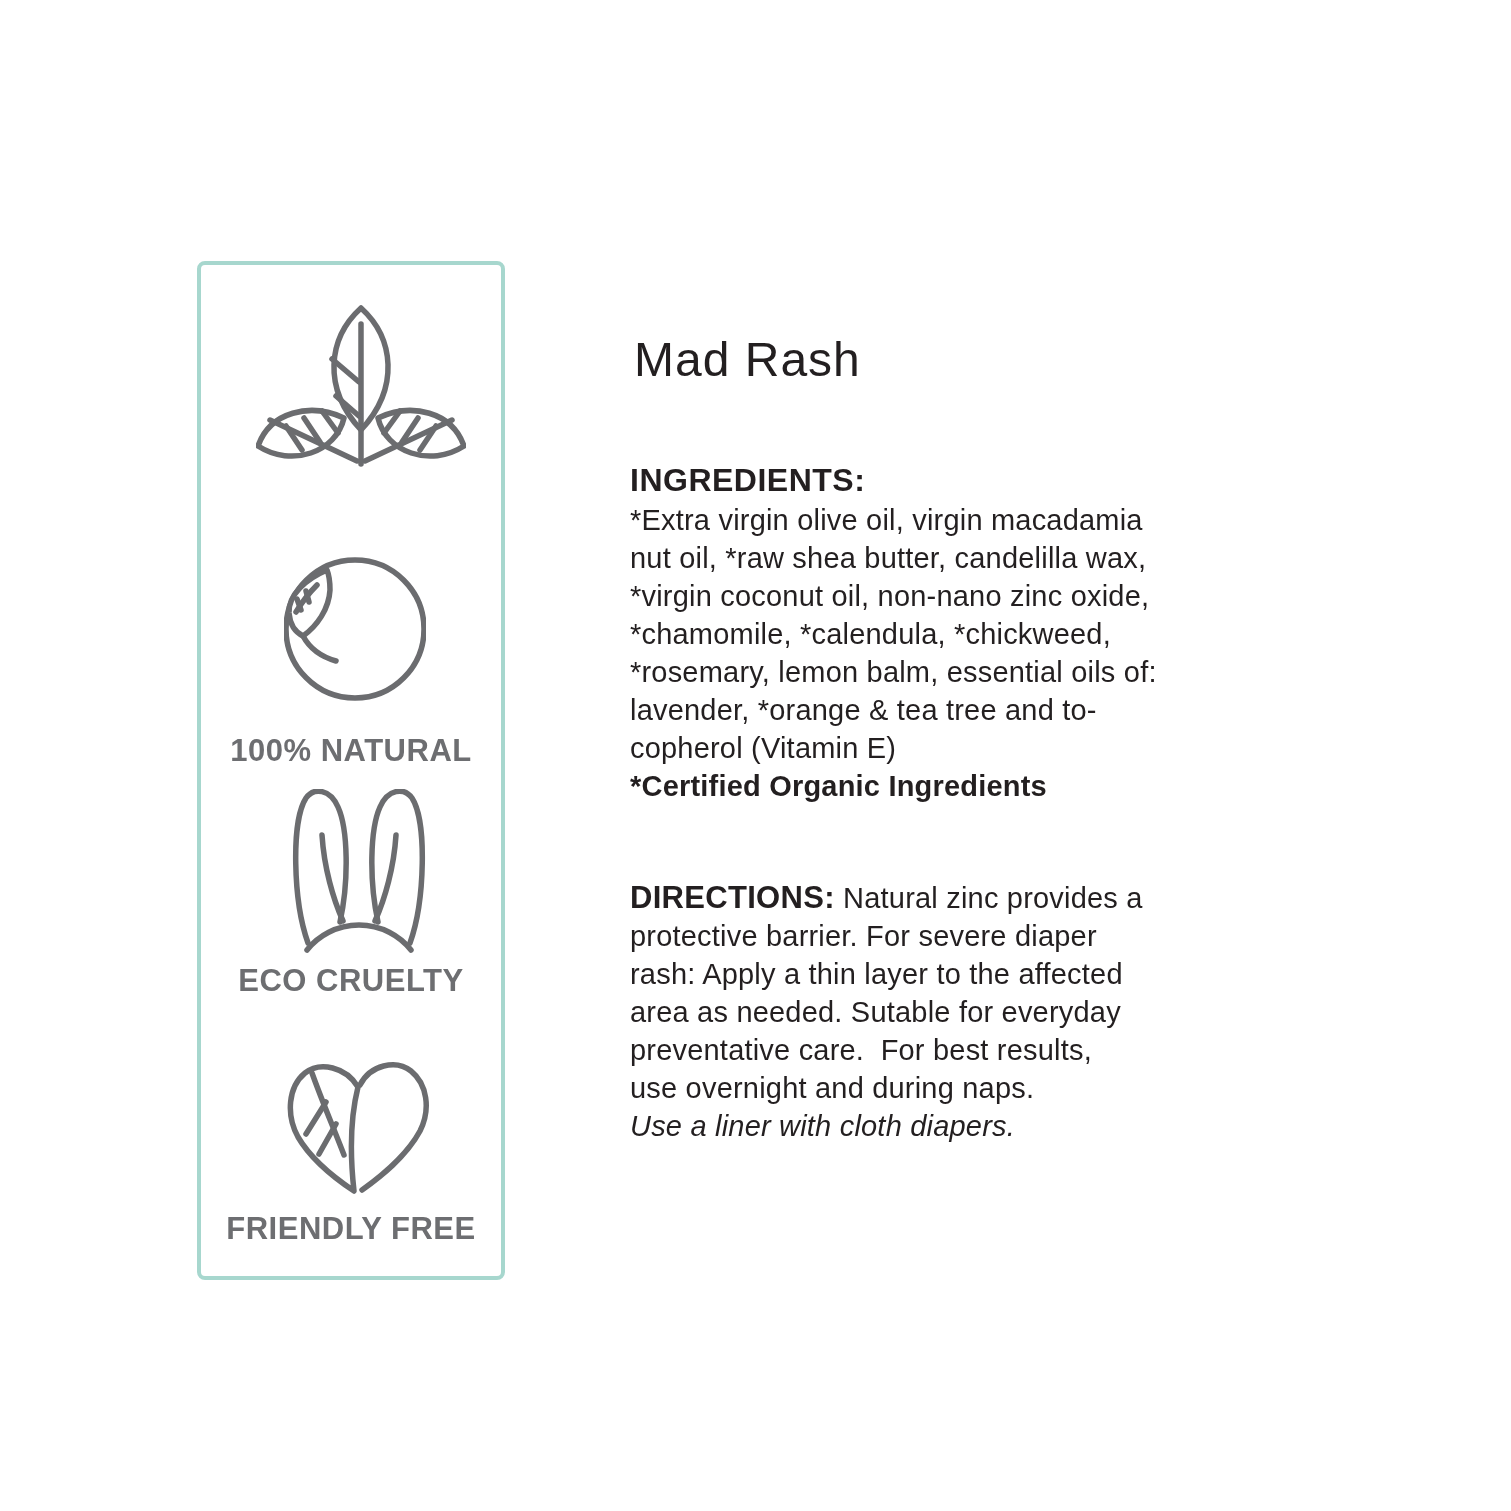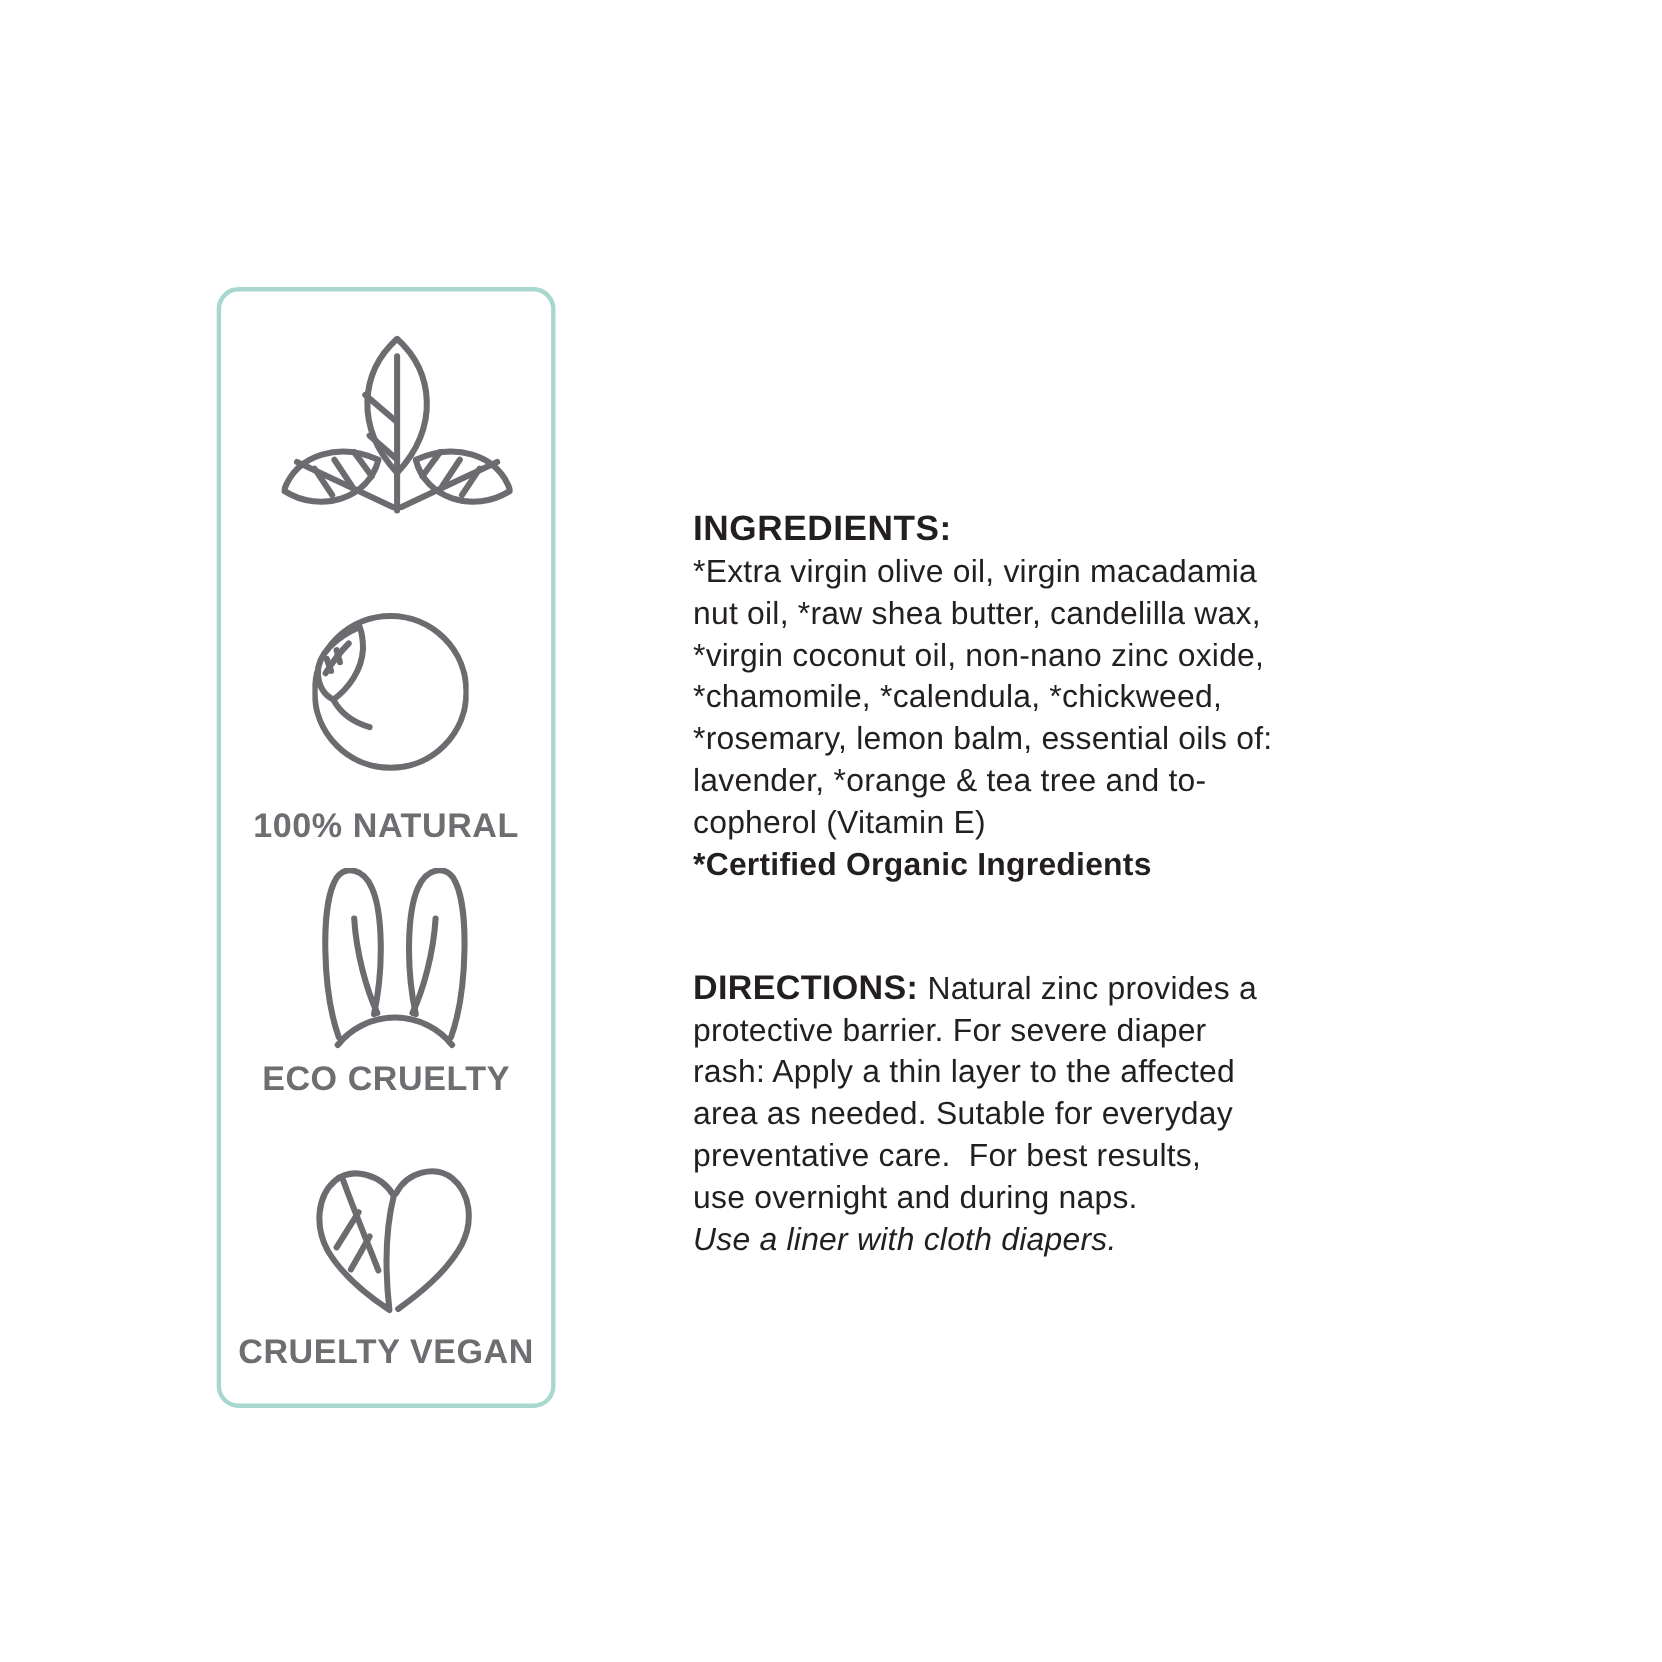--- a/index.html
+++ b/index.html
@@ -5,21 +5,21 @@
   html,body { margin:0; padding:0; background:#ffffff; }
   .page {
     position:relative; width:1511px; height:1511px; background:#fff;
     font-family:"Liberation Sans","DejaVu Sans",sans-serif;
     color:#231f20; overflow:hidden;
   }
 
   
   .badge-box {
     position:absolute; left:197px; top:261px; width:308px; height:1019px;
-    border:4px solid #a7d7ce; border-radius:20px; box-sizing:border-box;
+    border:4px solid #a7d7ce; border-radius:8px; box-sizing:border-box;
     background:#fff;
   }
   .badge-icon { position:absolute; }
   .badge-icon svg { display:block; width:100%; height:100%; }
   .badge-label {
     position:absolute; left:0; width:100%; text-align:center;
     color:#6d6e71; font-weight:700; font-size:31px; letter-spacing:0.5px;
     line-height:31px; white-space:nowrap;
   }
   .ic { stroke:#6b6c6f; stroke-width:5.5; fill:none; stroke-linecap:round; stroke-linejoin:round; }
@@ -89,35 +89,36 @@
       <svg viewBox="0 0 136 166" aria-hidden="true">
         <g class="ic">
           <path d="M17,154 C2,112 0,32 15,9 C23,-2 39,0 47,18 C57,40 58,92 49,133"></path>
           <path d="M31,46 C33,78 42,110 52,132"></path>
           <path d="M119,154 C134,112 136,32 121,9 C113,-2 97,0 89,18 C79,40 78,92 87,133"></path>
           <path d="M105,46 C103,78 94,110 84,132"></path>
           <path d="M16,161 A66.6,66.6 0 0 1 120,161"></path>
         </g>
       </svg>
     </div>
-    <div class="badge-label" style="top:948px;">CRUELTY VEGAN</div>
+    <div class="badge-label" style="top:948px;">FRIENDLY FREE</div>
 
     <div class="badge-icon" style="left:83px; top:792px; width:145px; height:137px;">
       <svg viewBox="0 0 145 137" aria-hidden="true">
         <g class="ic">
           <path d="M76,28 C86,8 112,2 127,14 C143,27 147,52 136,74 C122,100 96,120 78,133"></path>
           <path d="M74,30 C62,10 36,4 21,16 C4,30 2,58 14,80 C28,104 52,122 70,134 C66,98 66,62 74,30 Z"></path>
           <path d="M28,16 C38,44 50,72 60,98"></path>
           <path d="M42,45 L22,77"></path>
           <path d="M52,67 L35,97"></path>
         </g>
       </svg>
     </div>
   </aside>
 
+  <h1 class="product-title">Mad Rash</h1>
 
   <section class="section sec-directions">
     <div class="body-text"><span class="inline-heading">DIRECTIONS:</span><span> Natural zinc provides a
 protective barrier. For severe diaper
 rash: Apply a thin layer to the affected
 area as needed. Sutable for everyday
 preventative care.&nbsp; For best results,
 use overnight and during naps.</span></div>
     <div class="body-text italic-line">Use a liner with cloth diapers.</div>
   </section>

